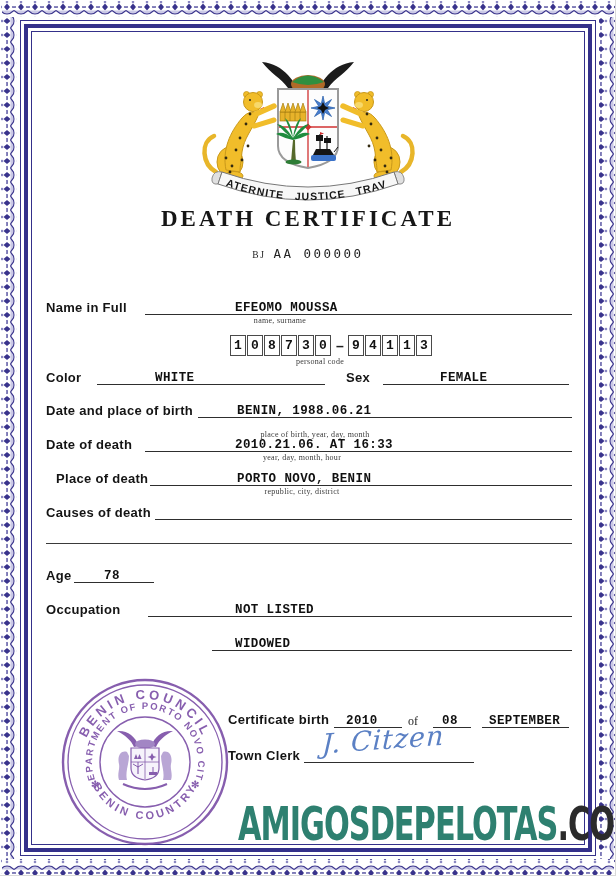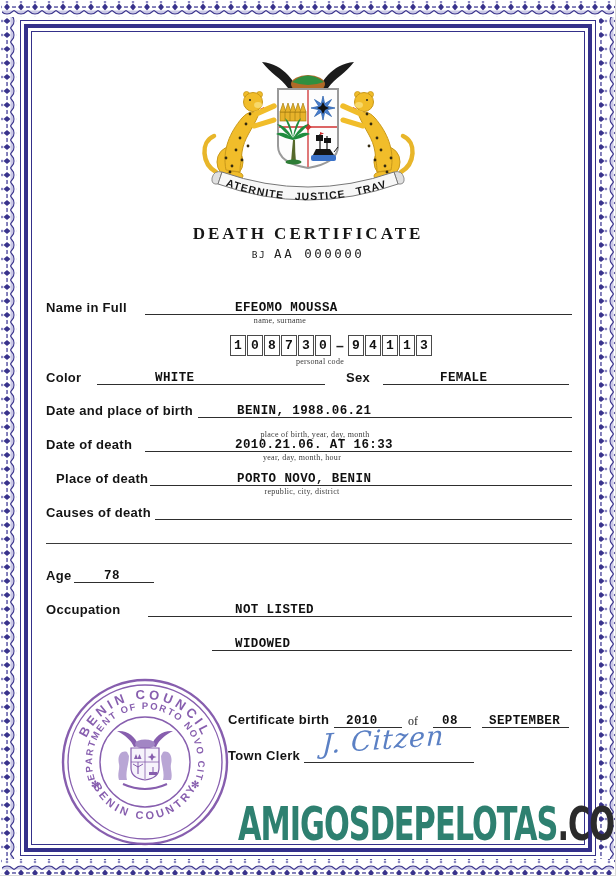--- a/index.html
+++ b/index.html
@@ -4,26 +4,26 @@
 <style>
   html,body{margin:0;padding:0;background:#ffffff;}
   .page{position:relative;width:616px;height:876px;background:#ffffff;overflow:hidden;
         font-family:"Liberation Sans",sans-serif;box-shadow:inset -1px -1px 0 #d9d9d9;}
   .lace{position:absolute;left:0;top:0;}
   .frame{position:absolute;border-style:solid;border-color:#34308a;pointer-events:none;}
   .f1{inset:20px;border-width:1.5px;}
   .f2{inset:24px;border-width:4px;}
   .f3{inset:31px;border-width:1px;}
   .coa{position:absolute;left:196px;top:54px;}
-  .title{position:absolute;left:0;right:0;top:224px;text-align:center;
-         font-family:"Liberation Serif",serif;font-weight:bold;font-size:17px;
+  .title{position:absolute;left:0;right:0;top:206px;text-align:center;
+         font-family:"Liberation Serif",serif;font-weight:bold;font-size:23px;
          letter-spacing:3px;color:#161616;}
   .serial{position:absolute;left:0;right:0;top:246px;text-align:center;
           font-family:"DejaVu Sans Mono",monospace;font-size:12.5px;letter-spacing:2.5px;color:#222;}
-  .serial .pfx{font-size:9.5px;letter-spacing:1.5px;margin-right:8px;}
+  .serial .pfx{font-size:9.5px;letter-spacing:1.5px;margin-right:8px;font-family:Liberation Serif, serif;}
   .lbl{position:absolute;font-weight:bold;font-size:13px;color:#141414;letter-spacing:0.3px;white-space:nowrap;}
   .val{position:absolute;font-family:"Liberation Mono",monospace;font-weight:bold;
        font-size:12.5px;color:#101010;letter-spacing:0.4px;white-space:nowrap;}
   .uline{position:absolute;border-bottom:1.3px solid #2e2e2e;height:0;}
   .cap{position:absolute;font-family:"Liberation Serif",serif;font-size:8px;color:#3a3a3a;
        letter-spacing:0.3px;transform:translateX(-50%);white-space:nowrap;}
   .of{position:absolute;font-family:"Liberation Serif",serif;font-size:12px;color:#222;}
   .code-row{position:absolute;left:230px;top:335px;display:flex;align-items:center;}
   .code-box{width:14px;height:19px;border:1px solid #4a4a4a;margin-right:1px;
             font-family:"Liberation Mono",monospace;font-weight:bold;font-size:13px;color:#111;

